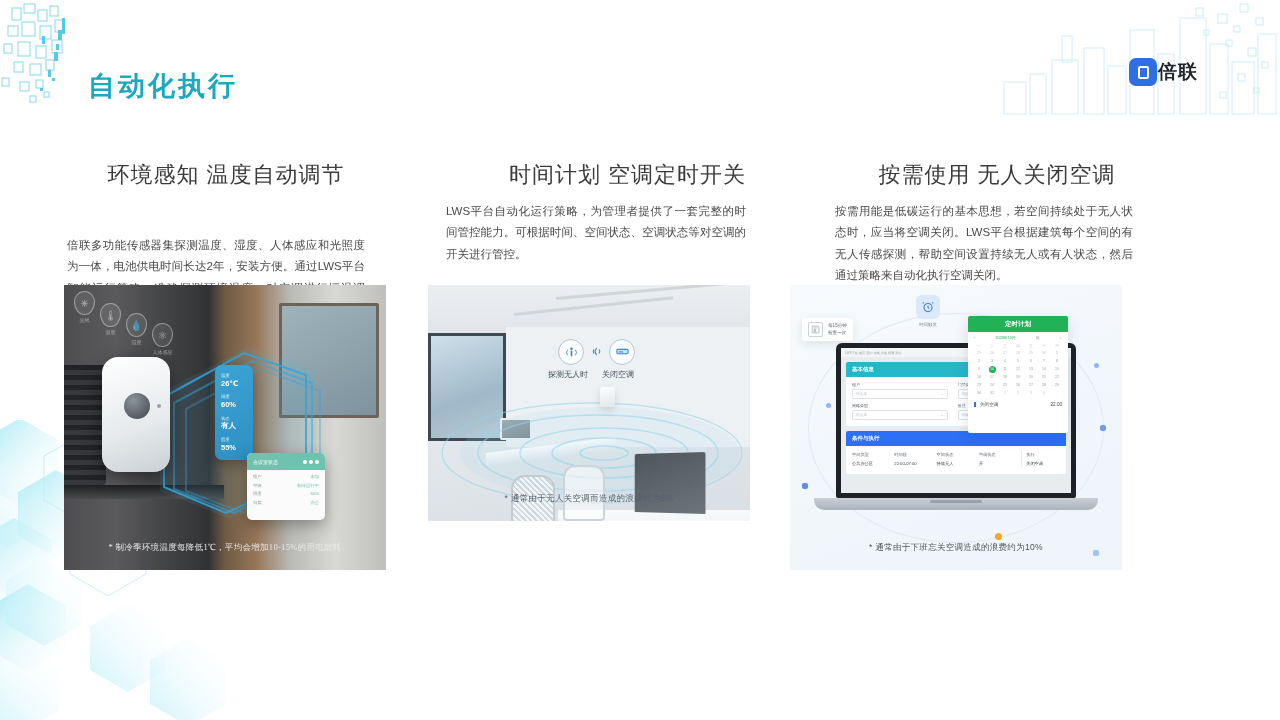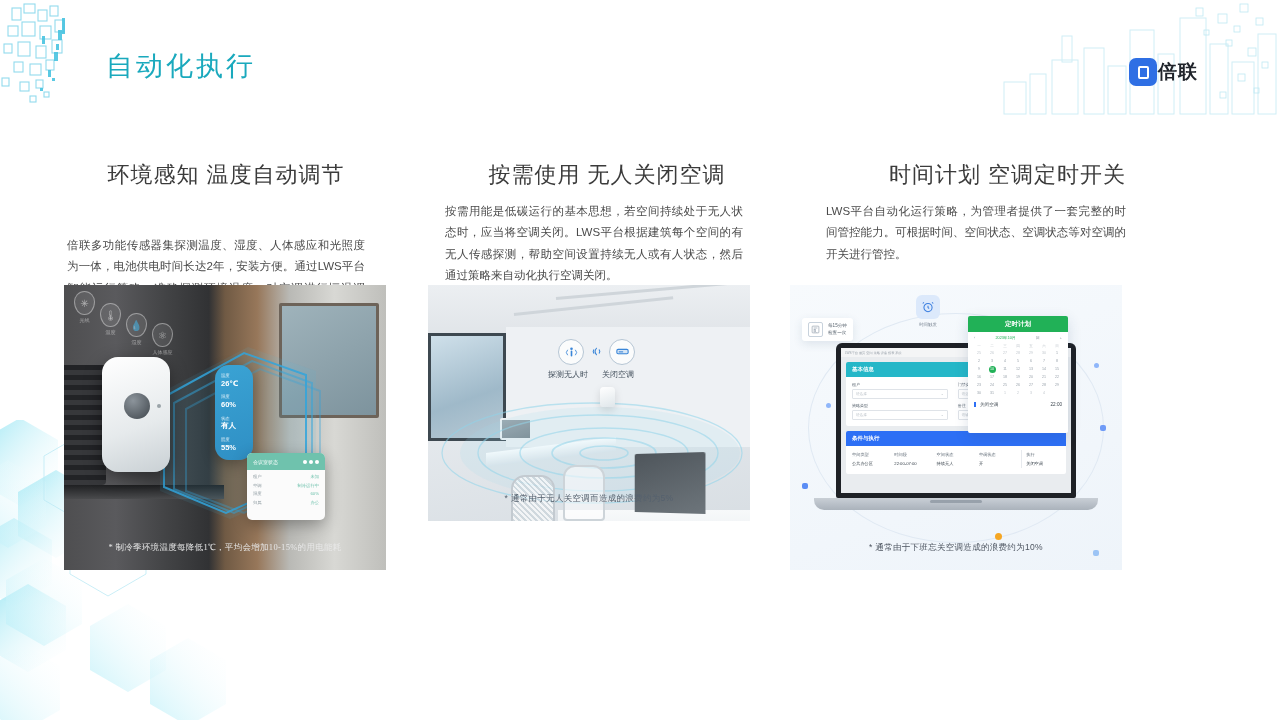--- a/index.html
+++ b/index.html
@@ -29,27 +29,26 @@
   }
   .deco-bottomleft {
     position: absolute; left: 0; bottom: 0;
     width: 260px; height: 300px;
     pointer-events: none;
   }
 
   
   .page-title {
     position: absolute;
-    left: 88px; top: 48px;
+    left: 88px; top: 68px;
     font-size: 27px;
     letter-spacing: 3px;
     color: #1aa9bd;
-    font-weight: 400;
+    font-weight: 700;
     white-space: nowrap;
-    margin-left: 18px;
   }
 
   .brand {
     position: absolute;
     right: 82px; top: 58px;
     display: flex; align-items: center; gap: 1px;
   }
   .brand-mark {
     width: 28px; height: 28px;
     border-radius: 7px;
@@ -181,21 +180,21 @@
   .c1-ic .lb {
     font-size: 5px; color: #e9e9e9; margin-top: 2px; white-space: nowrap;
   }
   .c1-beams {
     position: absolute; left: 92px; top: 52px; width: 185px; height: 185px;
   }
   .c1-blue-card {
     position: absolute; left: 151px; top: 80px;
     width: 38px; height: 95px;
     background: linear-gradient(160deg,#3aa3d4,#2f8fc4);
-    border-radius: 14px;
+    border-radius: 7px;
     padding: 8px 6px;
     color: #fff;
     box-shadow: 0 4px 14px rgba(0,0,0,.3);
   }
   .c1-bc-row { margin-bottom: 6px; }
   .c1-bc-k { font-size: 4.3px; opacity: .85; display:block; line-height:1.3; }
   .c1-bc-v { font-size: 7.5px; font-weight: bold; display:block; line-height:1.3; }
   .c1-green-card {
     position: absolute; left: 183px; top: 168px;
     width: 78px; height: 67px;
@@ -504,28 +503,28 @@
     <div class="brand-name">倍联</div>
   </div>
 
   <div class="columns">
 
     <div class="col col-1">
       <div class="col-heading">环境感知  温度自动调节</div>
       <div class="col-body">倍联多功能传感器集探测温度、湿度、人体感应和光照度为一体，电池供电时间长达2年，安装方便。通过LWS平台智能运行策略，准确探测环境温度，对空调进行恒温调控，即能提升用户体验又能降低运行能耗。</div>
     </div>
 
+    <div class="col col-3">
+      <div class="col-heading">时间计划  空调定时开关</div>
+      <div class="col-body">LWS平台自动化运行策略，为管理者提供了一套完整的时间管控能力。可根据时间、空间状态、空调状态等对空调的开关进行管控。</div>
+    </div>
+
     <div class="col col-2">
       <div class="col-heading">按需使用  无人关闭空调</div>
       <div class="col-body">按需用能是低碳运行的基本思想，若空间持续处于无人状态时，应当将空调关闭。LWS平台根据建筑每个空间的有无人传感探测，帮助空间设置持续无人或有人状态，然后通过策略来自动化执行空调关闭。</div>
-    </div>
-
-    <div class="col col-3">
-      <div class="col-heading">时间计划  空调定时开关</div>
-      <div class="col-body">LWS平台自动化运行策略，为管理者提供了一套完整的时间管控能力。可根据时间、空间状态、空调状态等对空调的开关进行管控。</div>
     </div>
 
   </div>
 
   <div class="card card-1">
     <div class="c1-bg2"></div>
     <div class="c1-screen"></div>
     <div class="c1-vent"></div>
     <div class="c1-ledge"></div>
 

